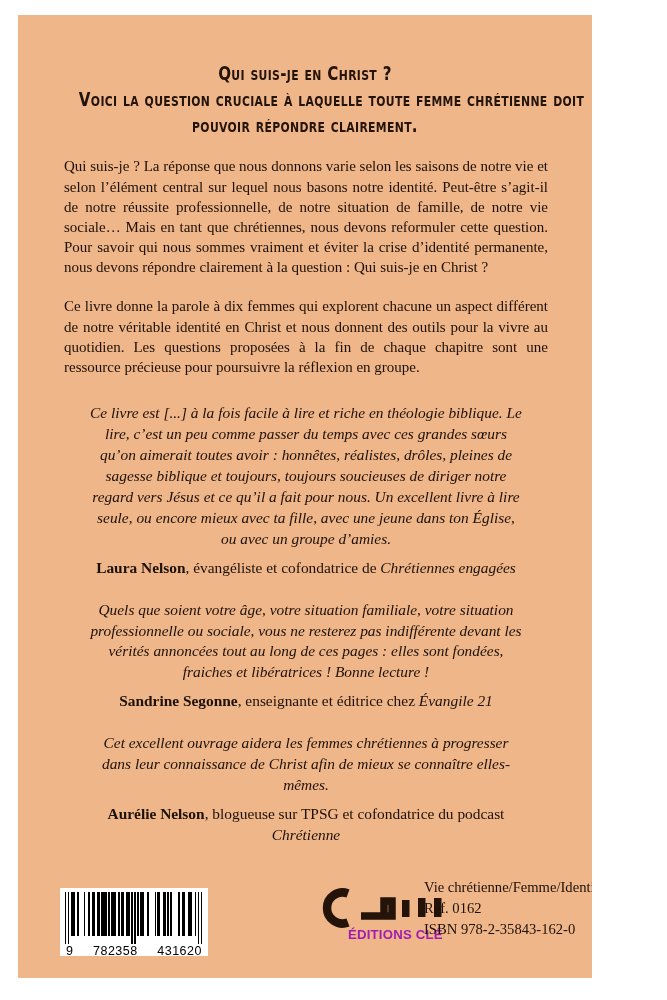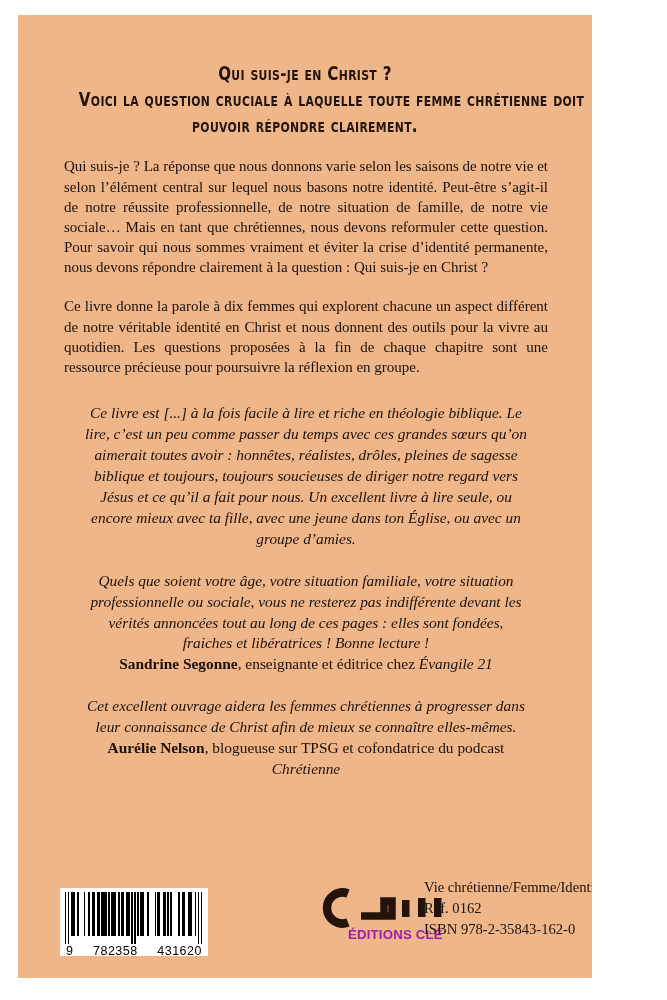--- a/index.html
+++ b/index.html
@@ -61,21 +61,21 @@
 
   
   .testimonials {
     padding: 0 62px 0 64px;
     margin-top: 26px;
   }
   .testi { margin: 0 0 0 0; }
   .testi + .testi { margin-top: 21px; }
 
   .testi-quote {
-    margin: 0;
+    margin: 8px;
     font-style: italic;
     text-align: center;
     color: #1d1007;
     font-size: 15.4px;
     line-height: 1.36;
   }
   .testi-attrib {
     margin: 0;
     text-align: center;
     color: #1d1007;
@@ -182,20 +182,21 @@
 
   <div class="body-wrap">
     <p class="body-par first">Qui suis-je ? La réponse que nous donnons varie selon les saisons de notre vie et selon l’élément central sur lequel nous basons notre identité. Peut-être s’agit-il de notre réussite professionnelle, de notre situation de famille, de notre vie sociale… Mais en tant que chrétiennes, nous devons reformuler cette question. Pour savoir qui nous sommes vraiment et éviter la crise d’identité permanente, nous devons répondre clairement à la question : Qui suis-je en Christ ?</p>
     <p class="body-par second">Ce livre donne la parole à dix femmes qui explorent chacune un aspect différent de notre véritable identité en Christ et nous donnent des outils pour la vivre au quotidien. Les questions proposées à la fin de chaque chapitre sont une ressource précieuse pour poursuivre la réflexion en groupe.</p>
   </div>
 
   <div class="testimonials">
 
     <div class="testi">
       <p class="testi-quote">Ce livre est [...] à la fois facile à lire et riche en théologie biblique. Le lire, c’est un peu comme passer du temps avec ces grandes sœurs qu’on aimerait toutes avoir : honnêtes, réalistes, drôles, pleines de sagesse biblique et toujours, toujours soucieuses de diriger notre regard vers Jésus et ce qu’il a fait pour nous. Un excellent livre à lire seule, ou encore mieux avec ta fille, avec une jeune dans ton Église, ou avec un groupe d’amies.</p>
+      <p class="testi-attrib"><span class="nm">Laura Nelson</span><span>, évangéliste et cofondatrice de </span><span class="it">Chrétiennes engagées</span></p>
     </div>
 
     <div class="testi">
       <p class="testi-quote">Quels que soient votre âge, votre situation familiale, votre situation professionnelle ou sociale, vous ne resterez pas indifférente devant les vérités annoncées tout au long de ces pages : elles sont fondées, fraiches et libératrices ! Bonne lecture !</p>
       <p class="testi-attrib"><span class="nm">Sandrine Segonne</span><span>, enseignante et éditrice chez </span><span class="it">Évangile 21</span></p>
     </div>
 
     <div class="testi">
       <p class="testi-quote">Cet excellent ouvrage aidera les femmes chrétiennes à progresser dans leur connaissance de Christ afin de mieux se connaître elles-mêmes.</p>
       <p class="testi-attrib"><span class="nm">Aurélie Nelson</span><span>, blogueuse sur TPSG et cofondatrice du podcast </span><span class="it">Chrétienne</span></p>

